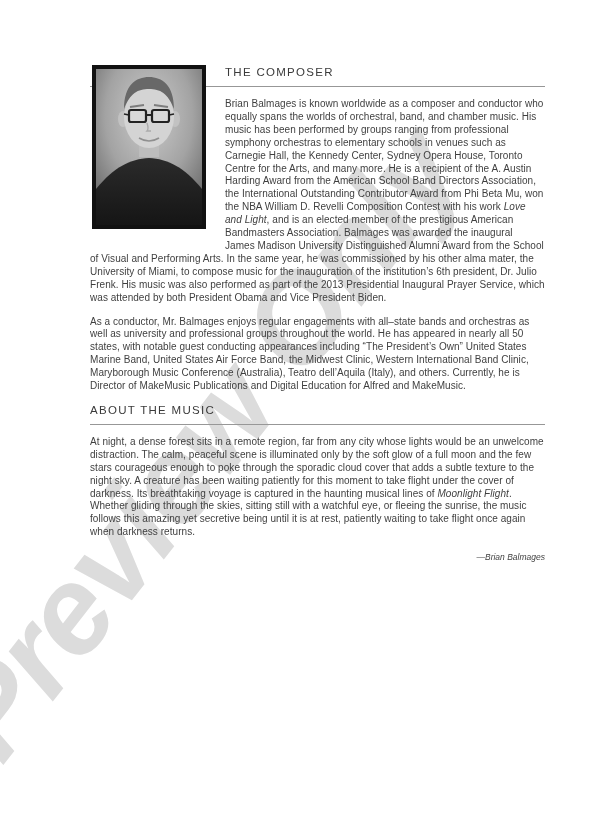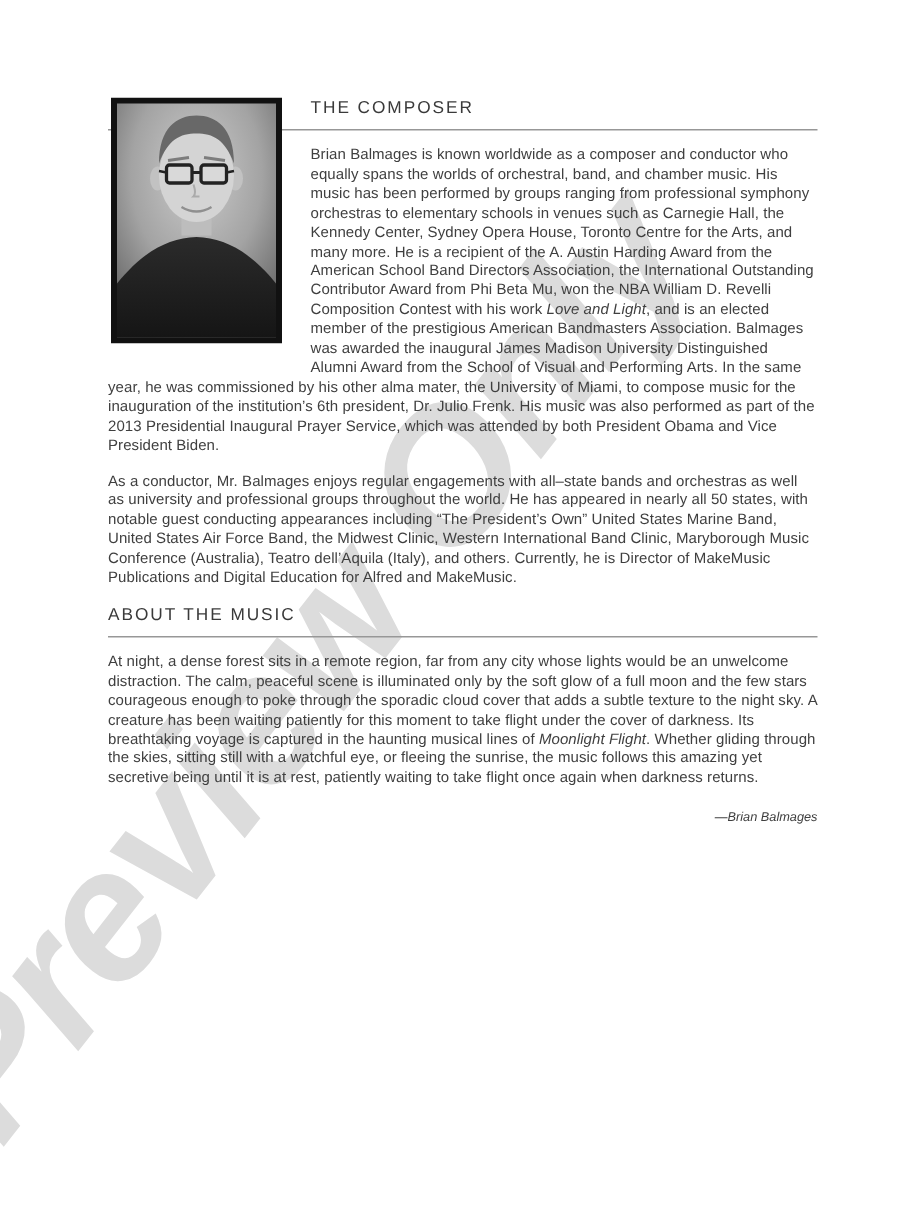--- a/index.html
+++ b/index.html
@@ -34,21 +34,21 @@
     font-weight: bold;
     font-style: italic;
     letter-spacing: -2px;
     white-space: nowrap;
     color: var(--watermark);
     user-select: none;
   }
   .content {
     position: relative;
     z-index: 1;
-    padding: 62px 67px 0 72px;
+    padding: 62px 67px 0 90px;
   }
   .photo {
     float: left;
     width: 114px;
     height: 164px;
     margin: 0 19px 14px 2px;
   }
   .photo svg { display: block; width: 114px; height: 164px; }
   h2.heading {
     margin: 3px 0 0 0;

